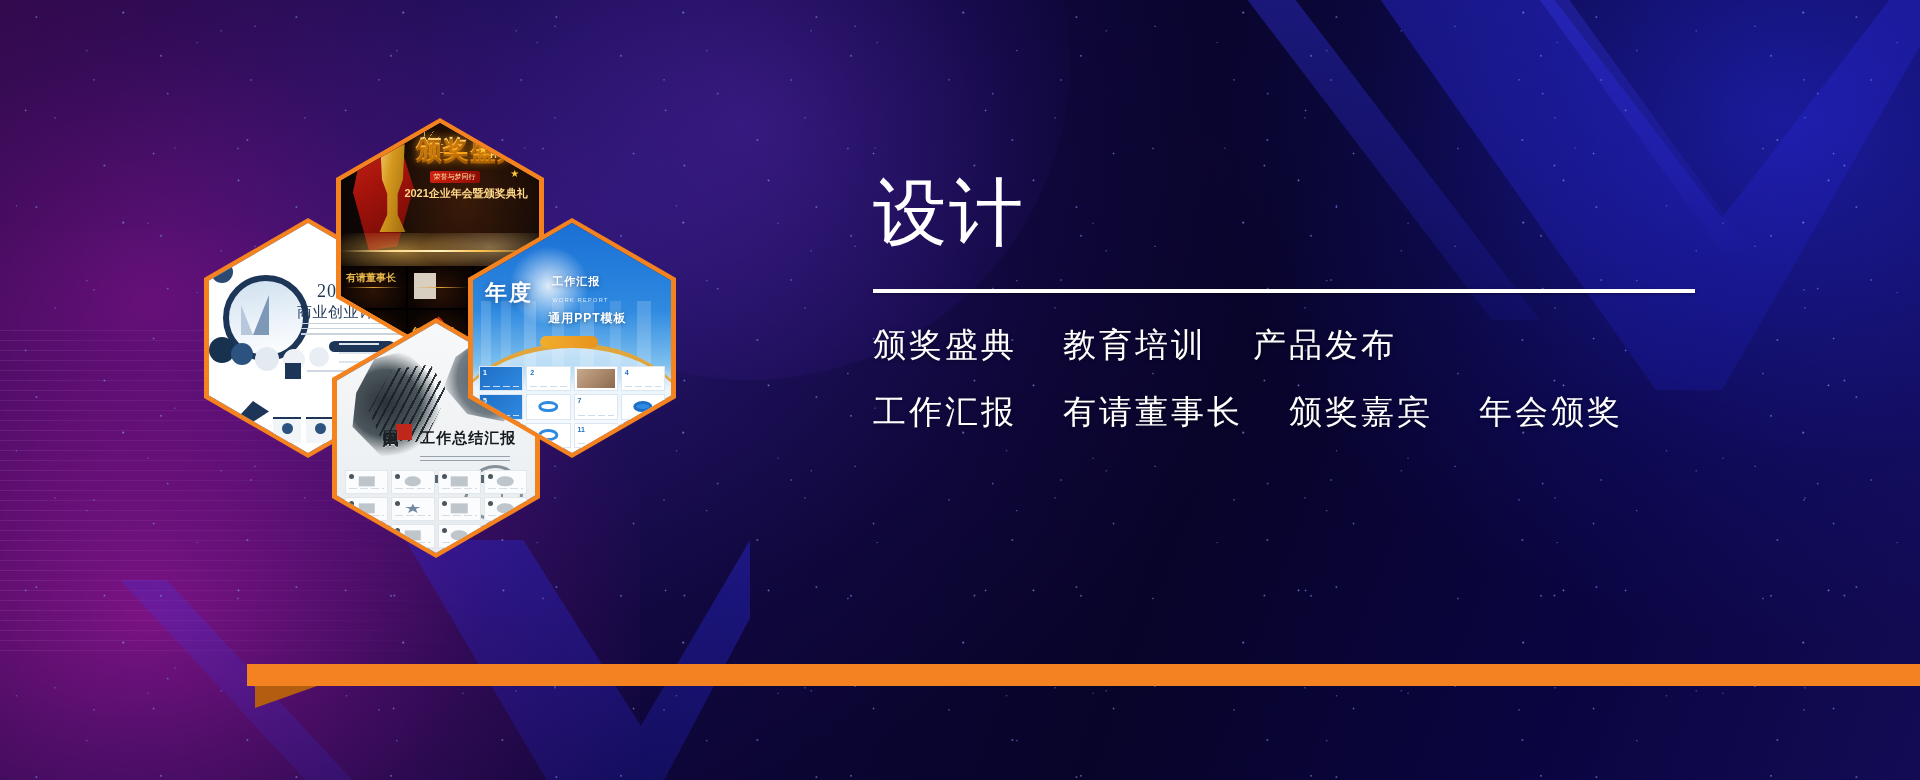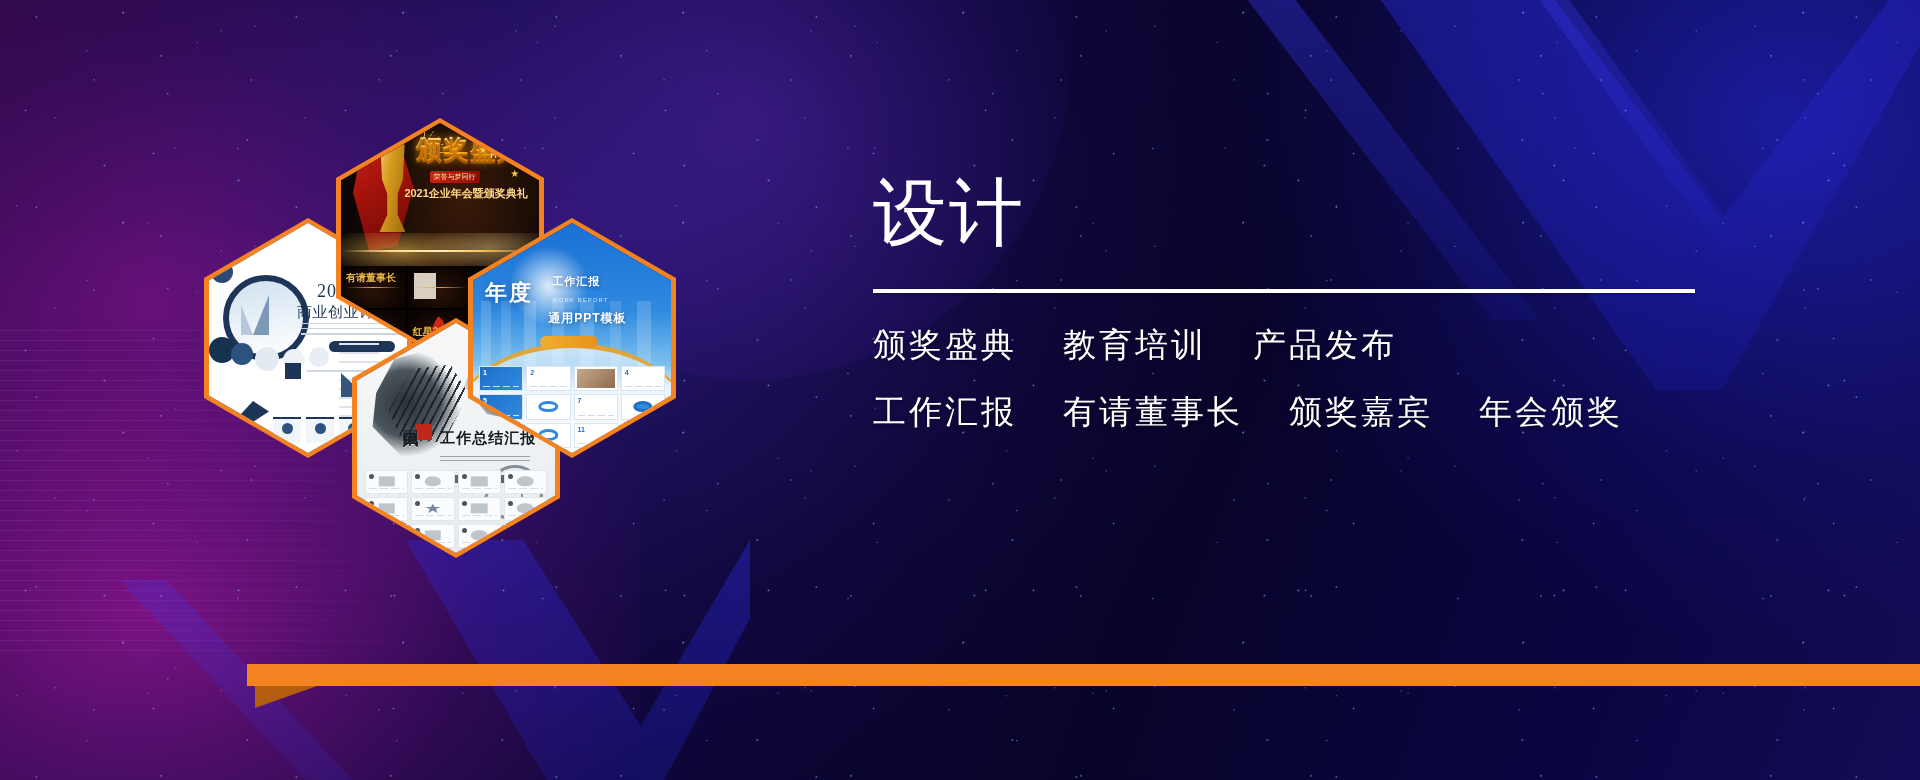--- a/index.html
+++ b/index.html
@@ -509,21 +509,21 @@
               <span class="g-t" style="top:auto; bottom:14px;">红星2020</span>
             </div>
             <div class="cell">
               <span class="g-line"></span>
             </div>
           </div>
         </div>
       </div>
     </div>
 
-    <div class="hex" style="left:352px; top:318px; width:208px; height:240px;">
+    <div class="hex" style="left:332px; top:318px; width:208px; height:240px;">
       <div class="hex-inner">
         <div class="thumb t-ink">
           <div class="ink2"></div>
           <div class="ink1"></div>
           <div class="brush"></div>
           <div class="seal"></div>
           <div class="cn">中国风</div>
           <div class="ttl">工作总结汇报</div>
           <div class="tsub"></div>
           <div class="chips">

